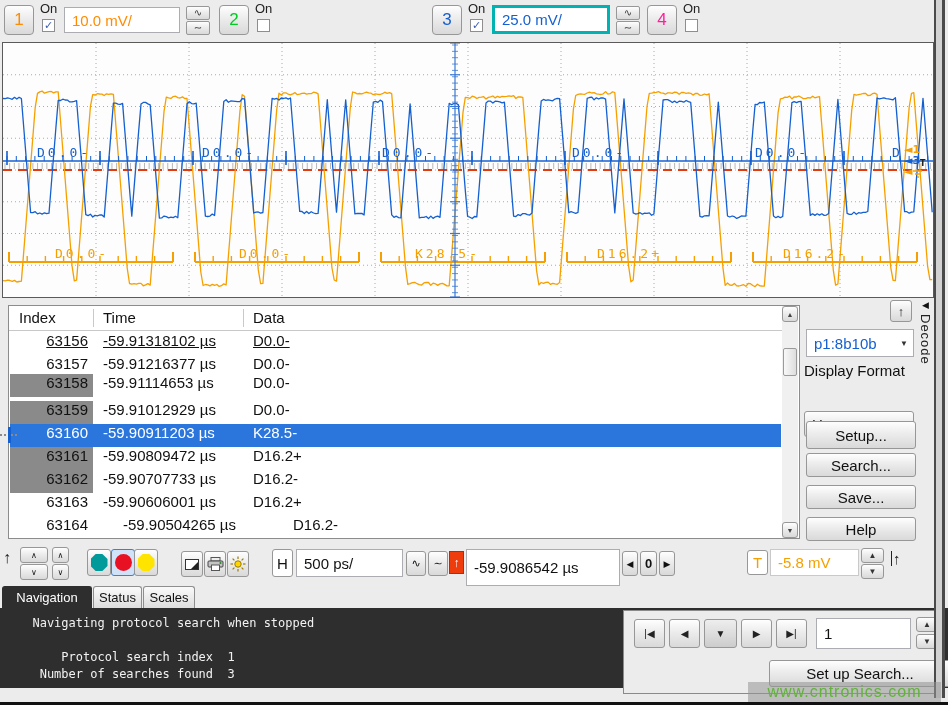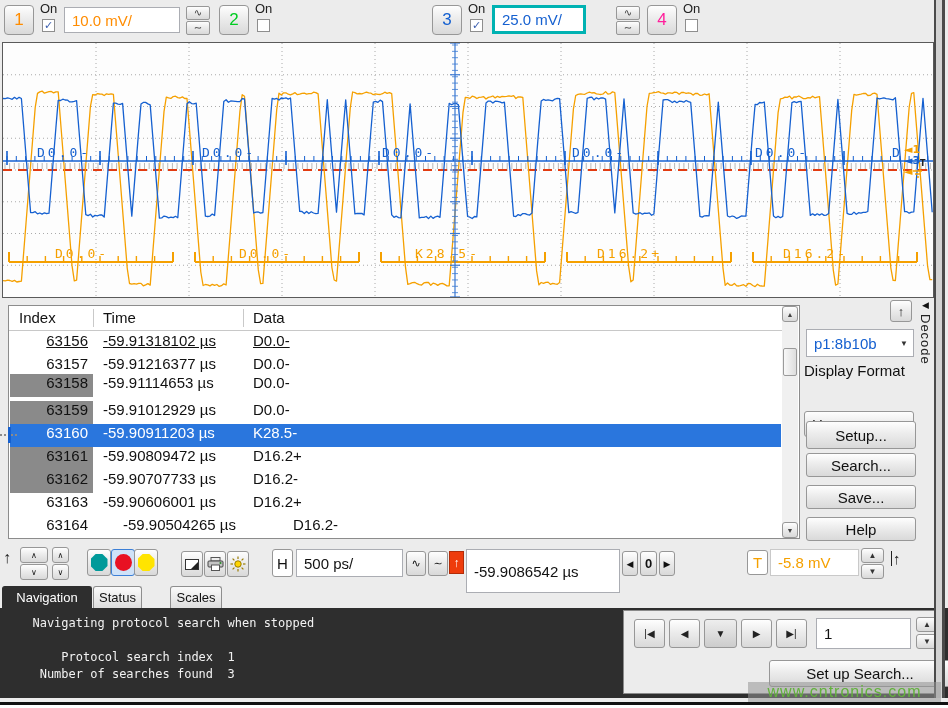--- a/index.html
+++ b/index.html
@@ -59,21 +59,21 @@
   .selbtn { background:#cfe2f8 !important; border-color:#3c7fd6 !important; }
   .trigbox { background:#ee3c0c; color:#fff; font-size:12px; font-weight:bold;
              display:flex; align-items:center; justify-content:center; border:1px solid #b22c08; }
   .spin { font-size:8px; color:#333; }
 
   
   .tab { position:absolute; top:586px; height:22px; font-size:13px; display:flex; align-items:center;
          justify-content:center; border:1px solid #8e8e8e; border-bottom:none; border-radius:3px 3px 0 0;
          background:linear-gradient(#fafafa,#ddd); }
   .tab.active { background:#2e2e2e; color:#fff; border-color:#2e2e2e; }
-  #statuspanel { left:0; top:608px; width:948px; height:90px; background:#2e2e2e;padding-left:12px; }
+  #statuspanel { left:0; top:608px; width:948px; height:80px; background:#2e2e2e;padding-left:12px; }
   #statuspre { position:absolute; left:18px; top:7px; color:#f2f2f2; white-space:pre;
                font-family:"DejaVu Sans Mono", monospace; font-size:12px; line-height:17px; }
 
   
   #navpanel { left:623px; top:610px; width:313px; height:84px; background:#ececec; border:1px solid #8a8a8a; }
   .navbtn { position:absolute; top:8px; width:31px; height:29px; font-size:10px; color:#222; }
 
   #watermark { left:748px; top:682px; width:193px; height:20px; background:rgba(150,150,150,.55);
                color:#62b23c; font-size:16px; display:flex; align-items:center; justify-content:center;
                z-index:40; letter-spacing:1px; }
@@ -102,21 +102,21 @@
         <span>∼</span>
       </div>
 
     <div class="abs btn chbtn" style="left:219px;top:5px;color:#00cc22;">2</div>
     <div class="abs onlbl" style="left:255px;top:1px;">On</div>
     <div class="abs chk" style="left:257px;top:19px;"></div>
 
     <div class="abs btn chbtn" style="left:432px;top:5px;color:#1560d0;">3</div>
     <div class="abs onlbl" style="left:468px;top:1px;">On</div>
     <div class="abs chk" style="left:470px;top:19px;"><span>✓</span></div>
-    <div class="abs field" style="left:492px;top:5px;width:94px;height:29px;color:#1560d0;border:3px solid #00b2b2;">25.0 mV/</div>
+    <div class="abs field" style="left:492px;top:5px;width:118px;height:29px;color:#1560d0;border:3px solid #00b2b2;">25.0 mV/</div>
     <div class="abs btn wavbtn" style="left:616px;top:6px;">
         <span>∿</span>
       </div>
     <div class="abs btn wavbtn" style="left:616px;top:21px;">
         <span>∼</span>
       </div>
 
     <div class="abs btn chbtn" style="left:647px;top:5px;color:#ff1f9b;">4</div>
     <div class="abs onlbl" style="left:683px;top:1px;">On</div>
     <div class="abs chk" style="left:685px;top:19px;"></div>
@@ -755,42 +755,42 @@
   <div class="abs field" style="left:296px;top:549px;width:107px;height:28px;">500 ps/</div>
   <div class="abs btn" style="left:406px;top:551px;width:20px;height:25px;font-size:11px;">
       <span>∿</span>
     </div>
   <div class="abs btn" style="left:428px;top:551px;width:20px;height:25px;font-size:11px;">
       <span>∼</span>
     </div>
   <div class="abs trigbox" style="left:449px;top:551px;width:15px;height:23px;">
       <span>↑</span>
     </div>
-  <div class="abs field" style="left:466px;top:549px;width:154px;height:44px;">-59.9086542 µs</div>
+  <div class="abs field" style="left:466px;top:549px;width:154px;height:37px;">-59.9086542 µs</div>
   <div class="abs btn" style="left:622px;top:551px;width:16px;height:25px;font-size:9px;">
       <span>◀</span>
     </div>
   <div class="abs btn" style="left:640px;top:551px;width:17px;height:25px;font-size:13px;font-weight:bold;">0</div>
   <div class="abs btn" style="left:659px;top:551px;width:16px;height:25px;font-size:9px;">
       <span>▶</span>
     </div>
 
   <div class="abs btn" style="left:747px;top:550px;width:21px;height:25px;color:#f5a000;font-size:15px;background:#fff;">T</div>
   <div class="abs field" style="left:770px;top:549px;width:89px;height:27px;color:#f5a000;border-color:#c9c9c9;">-5.8 mV</div>
   <div class="abs btn spin" style="left:861px;top:548px;width:23px;height:15px;">
       <span>▲</span>
     </div>
   <div class="abs btn spin" style="left:861px;top:564px;width:23px;height:15px;">
       <span>▼</span>
     </div>
   <div class="abs" style="left:891px;top:551px;font-size:15px;color:#222;border-left:1px solid #222;padding-left:1px;line-height:15px;">↑</div>
 
   <div class="tab active" style="left:2px;width:90px;">Navigation</div>
   <div class="tab" style="left:93px;width:49px;">Status</div>
-  <div class="tab" style="left:143px;width:52px;margin-left:27px;">Scales</div>
+  <div class="tab" style="left:143px;width:52px;">Scales</div>
 
   <div id="statuspanel" class="abs">
     <pre id="statuspre">  Navigating protocol search when stopped
 
       Protocol search index  1
    Number of searches found  3</pre>
   </div>
 
   <div id="navpanel" class="abs">
     <div class="btn navbtn" style="left:10px;">

